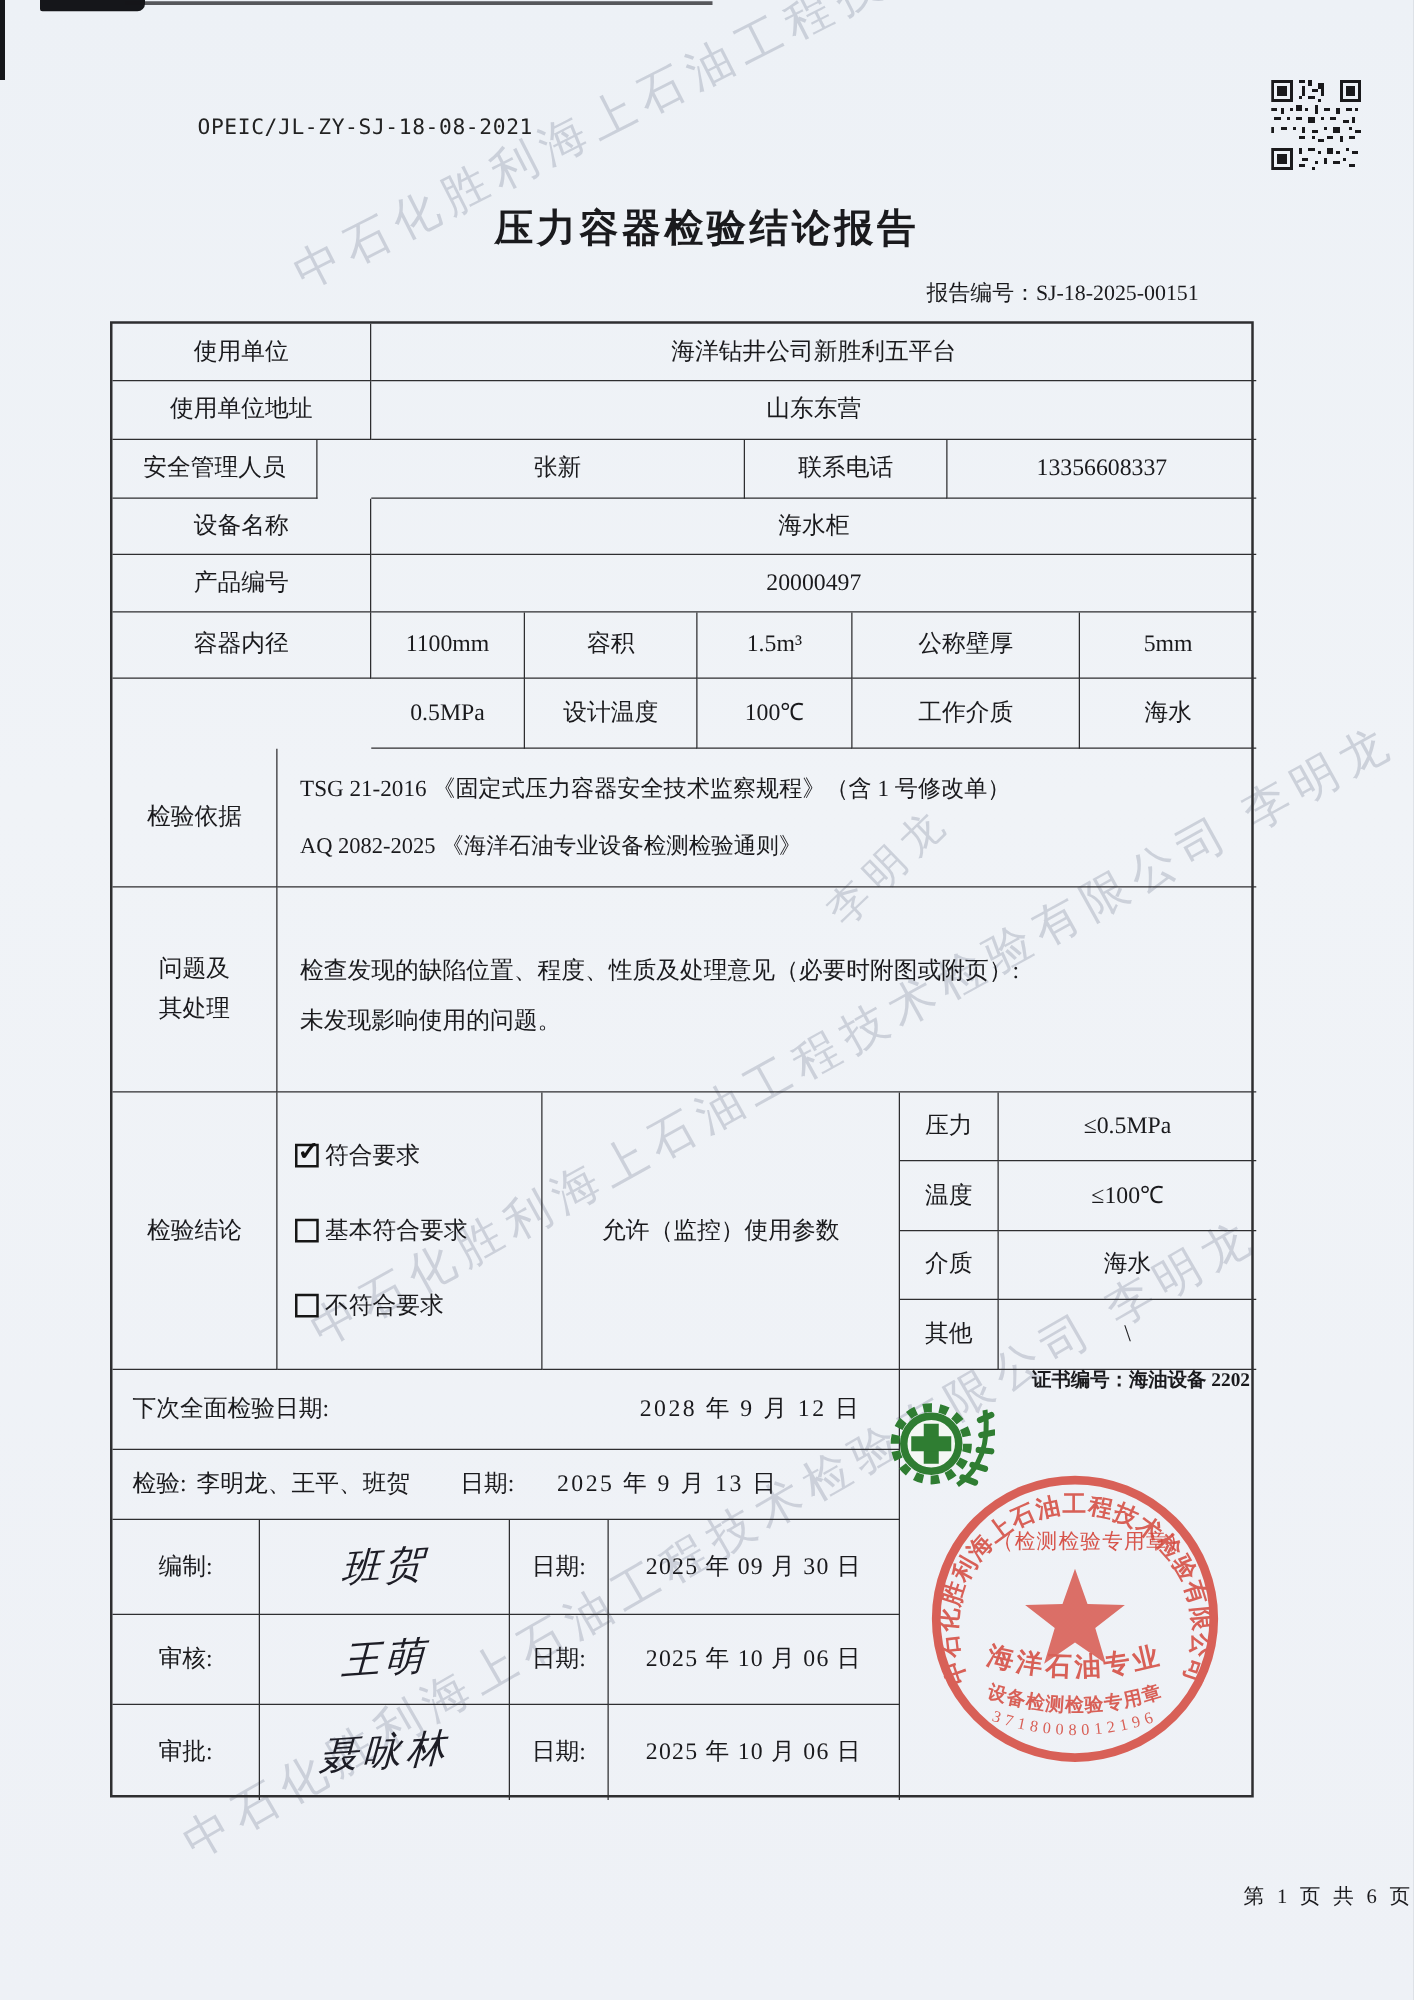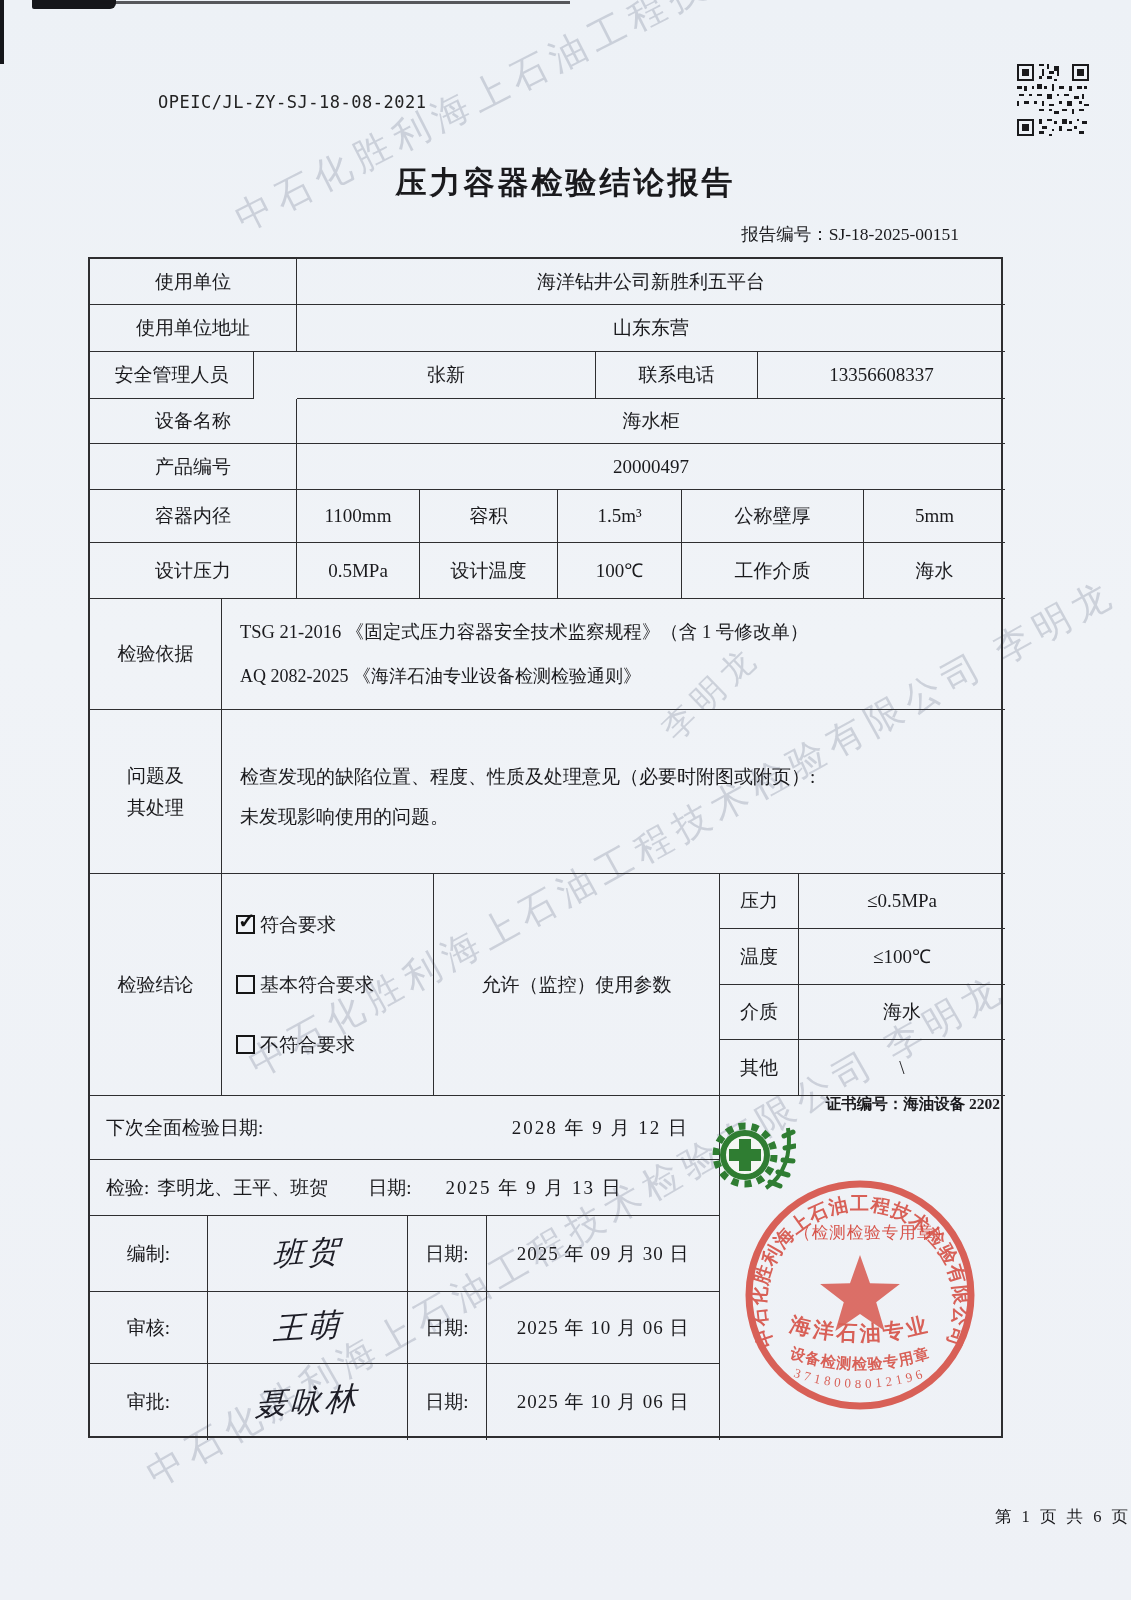--- a/index.html
+++ b/index.html
@@ -157,21 +157,20 @@
     <div class="cell" style="left:0;top:185px;width:207px;height:46px">产品编号</div>
     <div class="cell er" style="left:207px;top:185px;width:708px;height:46px">20000497</div>
 
     <div class="cell" style="left:0;top:231px;width:207px;height:53px">容器内径</div>
     <div class="cell" style="left:207px;top:231px;width:123px;height:53px">1100mm</div>
     <div class="cell" style="left:330px;top:231px;width:138px;height:53px">容积</div>
     <div class="cell" style="left:468px;top:231px;width:124px;height:53px">1.5m³</div>
     <div class="cell" style="left:592px;top:231px;width:182px;height:53px">公称壁厚</div>
     <div class="cell er" style="left:774px;top:231px;width:141px;height:53px">5mm</div>
 
-    <div class="cell" style="left:0;top:284px;width:207px;height:56px">设计压力</div>
     <div class="cell" style="left:207px;top:284px;width:123px;height:56px">0.5MPa</div>
     <div class="cell" style="left:330px;top:284px;width:138px;height:56px">设计温度</div>
     <div class="cell" style="left:468px;top:284px;width:124px;height:56px">100℃</div>
     <div class="cell" style="left:592px;top:284px;width:182px;height:56px">工作介质</div>
     <div class="cell er" style="left:774px;top:284px;width:141px;height:56px">海水</div>
 
     <div class="cell" style="left:0;top:340px;width:132px;height:111px">检验依据</div>
     <div class="cell er left" style="left:132px;top:340px;width:783px;height:111px;padding-left:18px">
       <div>
         <div style="line-height:44px;font-size:18.5px">TSG 21-2016 《固定式压力容器安全技术监察规程》（含 1 号修改单）</div>

